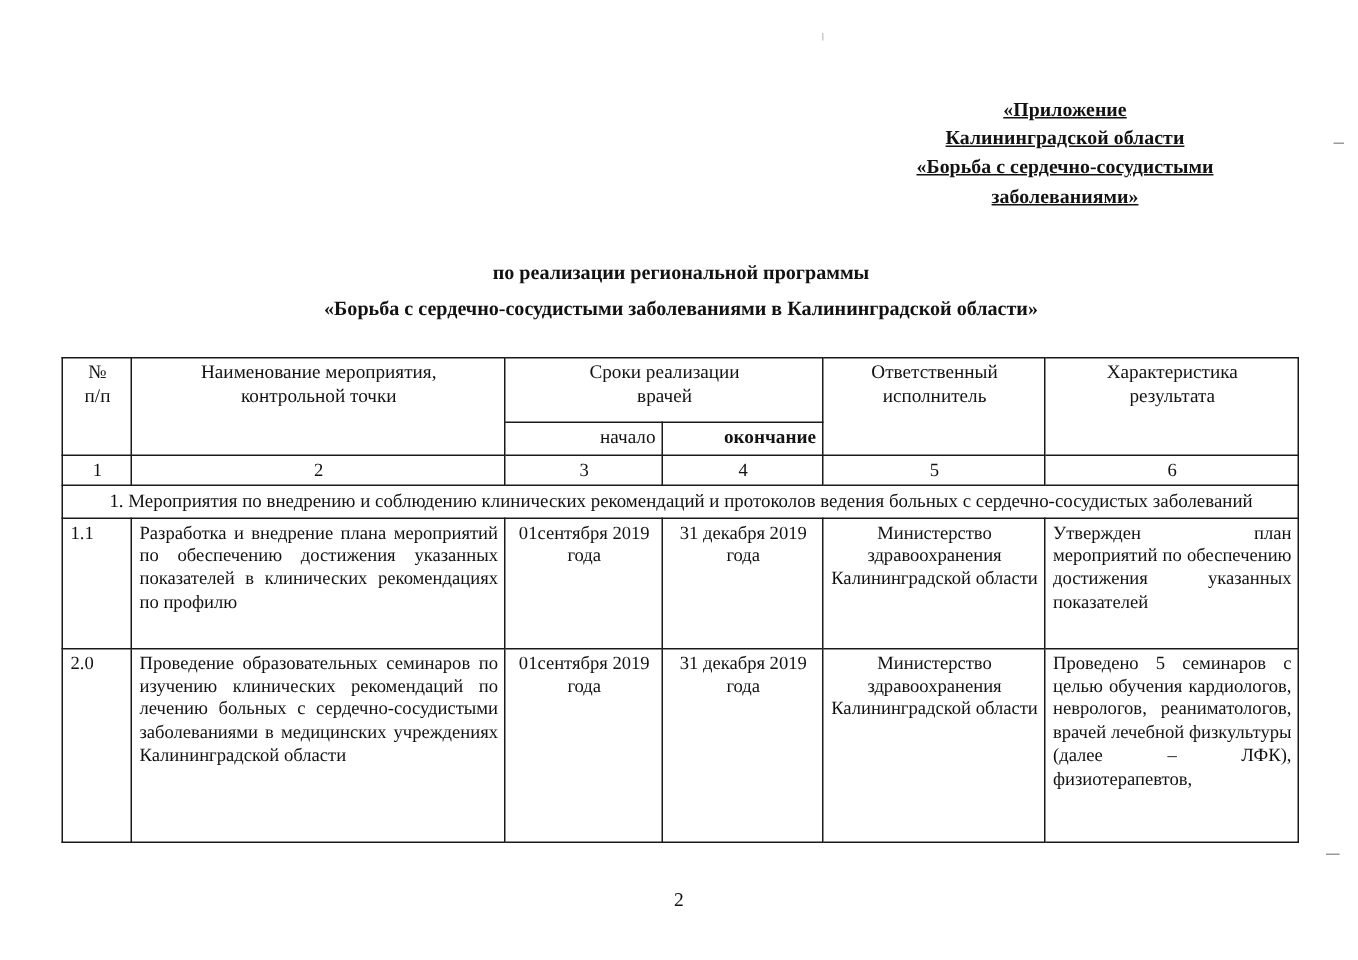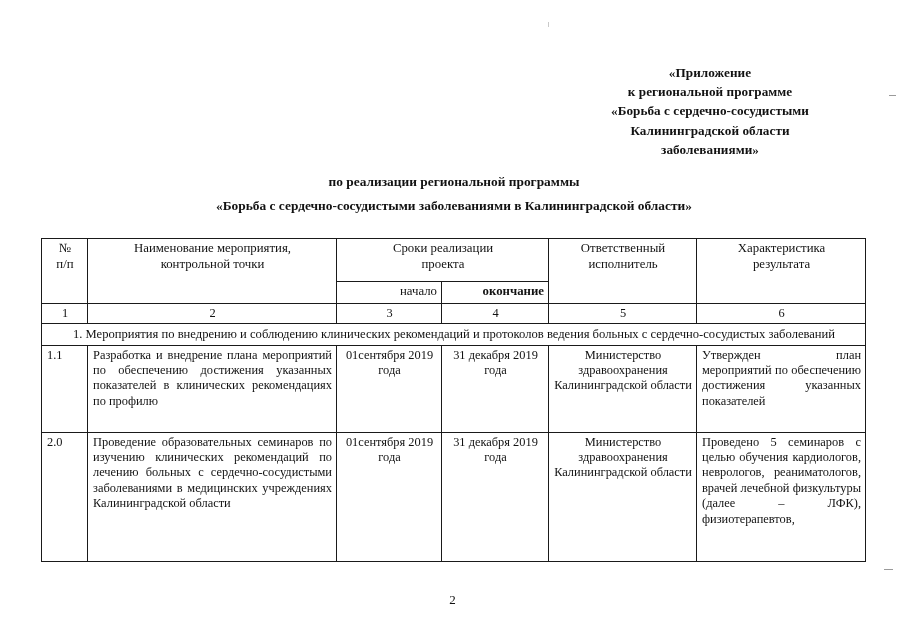--- a/index.html
+++ b/index.html
@@ -30,21 +30,21 @@
     position: absolute;
     left: 560px;
     top: 63px;
     width: 300px;
     text-align: center;
     font-size: 13.2px;
     font-weight: bold;
     line-height: 19.2px;
     letter-spacing: 0.05px;
   }
-  .appendix .ln { display: block; white-space: pre; }
+  .appendix .ln { display: block; white-space: pre; text-decoration: underline; }
 
   
   .title-block {
     position: absolute;
     left: 40px;
     top: 166px;
     width: 828px;
     text-align: center;
   }
   .doc-title {
@@ -156,23 +156,22 @@
   .a2 { left: 884px; top: 569px; width: 9px;  height: 1px; }
   .a3 { left: 548px; top: 22px;  width: 1px;  height: 5px; background:#c9c9c9; }
 </style>
 </head>
 <body>
 
 <div class="page">
 
   <div class="appendix">
     <span class="ln">«Приложение</span>
-    <span class="ln">к региональной программе</span>
+    <span class="ln">Калининградской области</span>
     <span class="ln">«Борьба с сердечно-сосудистыми</span>
-    <span class="ln">Калининградской области</span>
     <span class="ln">заболеваниями»</span>
   </div>
 
   <div class="title-block">
     <span class="doc-sub">по реализации региональной программы</span>
     <span class="doc-sub2">«Борьба с сердечно-сосудистыми заболеваниями в Калининградской области»</span>
   </div>
 
   <div class="tbl-wrap">
     <table class="plan">
@@ -184,21 +183,21 @@
         <col style="width:148px">
         <col style="width:169px">
       </colgroup>
       <thead>
         <tr>
           <th class="hdr" rowspan="2" style="white-space: pre-line;">№
 п/п</th>
           <th class="hdr" rowspan="2" style="white-space: pre-line;">Наименование мероприятия,
 контрольной точки</th>
           <th class="hdr" colspan="2" style="white-space: pre-line;">Сроки реализации
-проекта</th>
+врачей</th>
           <th class="hdr" rowspan="2" style="white-space: pre-line;">Ответственный
 исполнитель</th>
           <th class="hdr" rowspan="2" style="white-space: pre-line;">Характеристика
 результата</th>
         </tr>
         <tr>
           <th class="hdr-sub" style="white-space: pre-line;">начало</th>
           <th class="hdr-sub" style="white-space: pre-line; font-weight: bold;">окончание</th>
         </tr>
       </thead>

